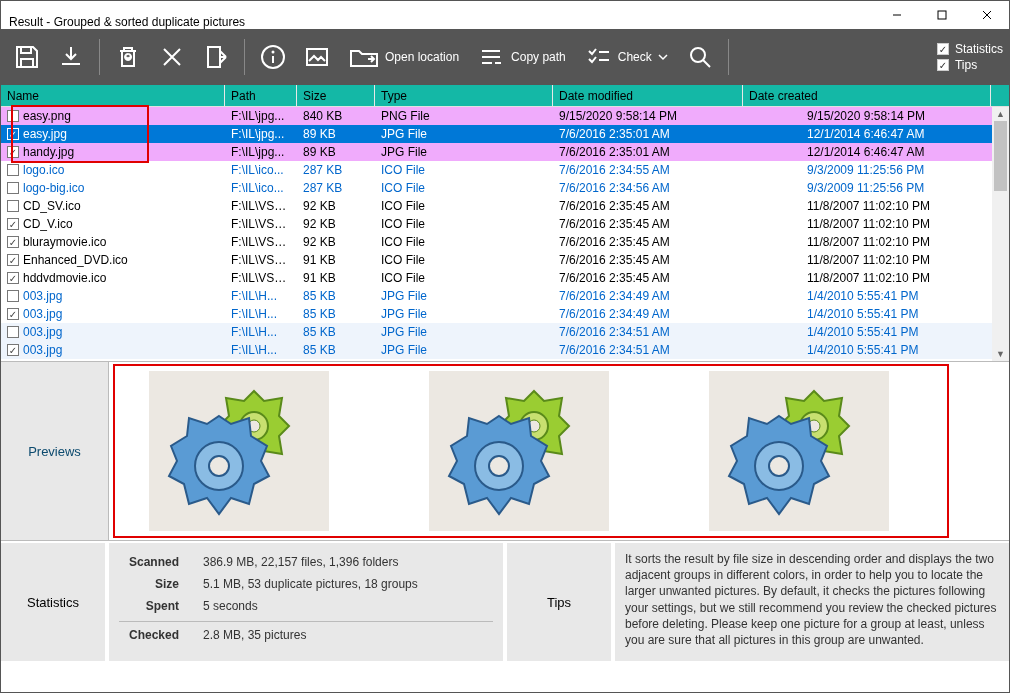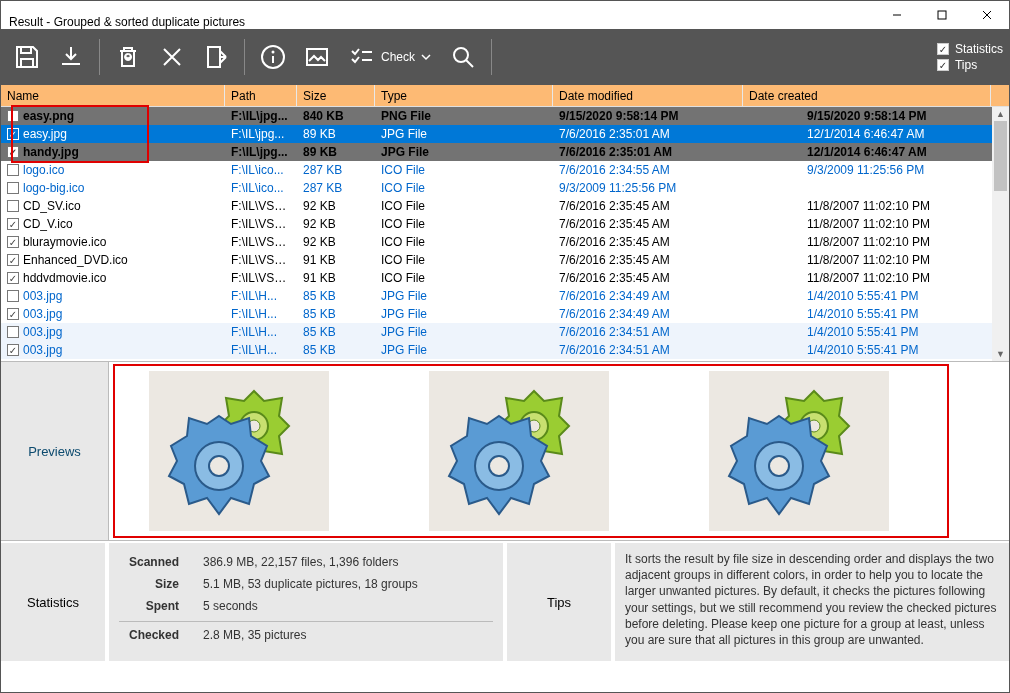--- a/index.html
+++ b/index.html
@@ -11,39 +11,39 @@
   .tbtn { width: 40px; height: 40px; display: flex; align-items: center; justify-content: center; }
   .tbtn-wide { display: flex; align-items: center; gap: 6px; padding: 0 8px; height: 40px; white-space: nowrap; }
   .tool-sep { width: 1px; height: 36px; background: #888; margin: 0 4px; }
   .tool-right { margin-left: auto; display: flex; flex-direction: column; gap: 2px; font-size: 12px; }
   .tool-check { display: flex; align-items: center; gap: 6px; }
   .tool-check .box { width: 12px; height: 12px; border: 1px solid #ccc; background: #fff; display: flex; align-items: center; justify-content: center; font-size: 10px; color: #333; }
   svg { display: block; }
   .icon-stroke { stroke: #fff; stroke-width: 2; fill: none; }
 
   .grid-wrap { position: relative; }
-  .grid-header { display: flex; background: #fdba74; border-bottom: 1px solid #e0e0e0; height: 22px; align-items: center; }
+  .grid-header { display: flex; background: #14b8a6; border-bottom: 1px solid #e0e0e0; height: 22px; align-items: center; }
   .grid-header .col { padding: 0 6px; font-size: 12px; border-right: 1px solid #e8e8e8; height: 100%; display: flex; align-items: center; }
   .scroll-col { width: 18px; background: #f0f0f0; border-left: 1px solid #ddd; }
 
   .col-name { width: 224px; }
   .col-path { width: 72px; }
   .col-size { width: 78px; }
   .col-type { width: 178px; }
   .col-created { width: 248px; }
   .col-modified { flex: 1; }
 
   .rows { }
   .row { display: flex; height: 18px; align-items: center; font-size: 12px; }
   .row .cell { padding: 0 6px; overflow: hidden; white-space: nowrap; text-overflow: ellipsis; }
   .cell.col-name { display: flex; align-items: center; gap: 4px; padding-left: 6px; }
   .cb { width: 12px; height: 12px; border: 1px solid #777; background: #fff; display: inline-flex; align-items: center; justify-content: center; font-size: 10px; color: #444; flex: 0 0 12px; }
   .row.sel { background: #0078d7; color: #fff; }
   .row.sel .cb { border-color: #fff; color: #fff; background: transparent; }
-  .row.shade { background: #737373; font-weight: bold; }
+  .row.shade { background: #f0abfc; }
   .row.shade2 { background: #eef4fc; }
   .blue-text { color: #0066cc; }
   .grid-vscroll { position: absolute; right: 0; top: 22px; bottom: 0; width: 17px; background: #f0f0f0; }
   .grid-vscroll .thumb { position: absolute; left: 2px; right: 2px; top: 14px; height: 70px; background: #c2c2c2; }
   .grid-vscroll .arrow { position: absolute; left: 0; right: 0; height: 14px; display:flex; align-items:center; justify-content:center; color:#666; font-size:9px; }
   .grid-vscroll .arrow.top { top:0; } .grid-vscroll .arrow.bot { bottom:0; }
 
   .red-box-1 { position: absolute; border: 2px solid #e00000; pointer-events: none; }
 
   .previews { display: flex; border-top: 1px solid #bbb; border-bottom: 1px solid #bbb; height: 180px; background: #fff; position: relative; }
@@ -120,20 +120,33 @@
         <circle cx="14" cy="9" r="1.5" fill="#fff"></circle>
         <line x1="14" y1="13" x2="14" y2="20" stroke="#fff" stroke-width="2"></line>
       </svg>
     </div>
   <div class="tbtn">
       <svg width="28" height="28">
         <rect class="icon-stroke" x="4" y="6" width="20" height="16"></rect>
         <path class="icon-stroke" d="M6 18 l5 -5 l4 4 l3 -3 l4 4"></path>
       </svg>
     </div>
+  <div class="tbtn-wide">
+    <svg width="30" height="24">
+        <path class="icon-stroke" d="M2 6 h8 l3 3 h15 v12 h-26 z"></path>
+        <path class="icon-stroke" d="M19 14 l5 0 M22 11 l3 3 l-3 3"></path>
+      </svg>
+    <span>Open location</span>
+  </div>
+  <div class="tbtn-wide">
+    <svg width="26" height="22">
+        <path class="icon-stroke" d="M3 5 h18 M3 11 h18 M3 17 h10 M16 17 h6"></path>
+      </svg>
+    <span>Copy path</span>
+  </div>
   <div class="tbtn-wide">
     <svg width="26" height="22">
         <path class="icon-stroke" d="M3 5 l3 3 l4 -5 M13 6 h10 M3 13 l3 3 l4 -5 M13 14 h10"></path>
       </svg>
     <span>Check</span>
     <svg width="10" height="10">
         <path d="M1 3 l4 4 l4 -4" stroke="#fff" fill="none" stroke-width="1.5"></path>
       </svg>
   </div>
   <div class="tbtn">
@@ -211,20 +224,21 @@
         <div class="cell col-modified blue-text">9/3/2009 11:25:56 PM</div>
       </div>
       <div class="row">
         <div class="cell col-name">
           <span class="cb"></span>
           <span class="blue-text">logo-big.ico</span>
         </div>
         <div class="cell col-path blue-text">F:\IL\ico...</div>
         <div class="cell col-size blue-text">287 KB</div>
         <div class="cell col-type blue-text">ICO File</div>
+        <div class="cell col-created blue-text">7/6/2016 2:34:56 AM</div>
         <div class="cell col-modified blue-text">9/3/2009 11:25:56 PM</div>
       </div>
       <div class="row">
         <div class="cell col-name">
           <span class="cb"></span>
           <span class="">CD_SV.ico</span>
         </div>
         <div class="cell col-path ">F:\IL\VS2...</div>
         <div class="cell col-size ">92 KB</div>
         <div class="cell col-type ">ICO File</div>

